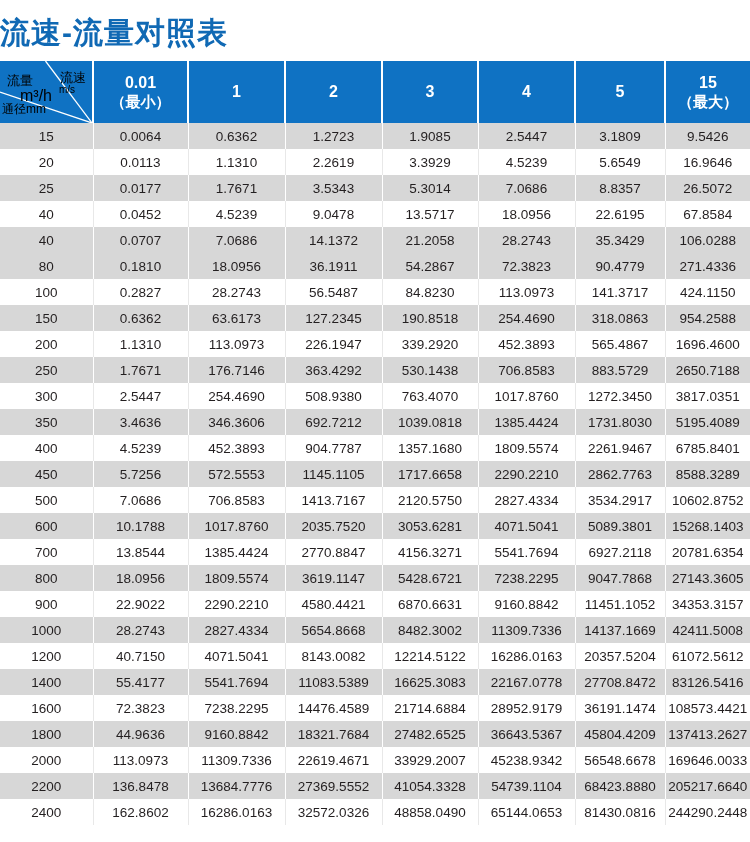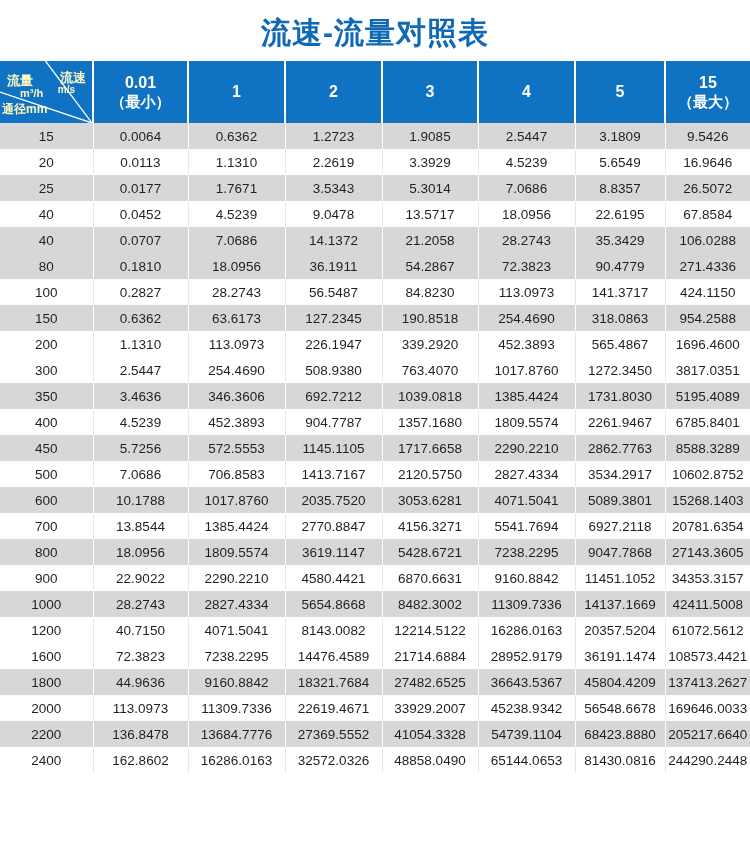--- a/index.html
+++ b/index.html
@@ -16,21 +16,20 @@
   #page {
     position: relative;
     width: 750px;
     height: 842px;
     overflow: hidden;
     background: #ffffff;
   }
 
   
   .title {
-    text-align: center;
     color: #1069b4;
     font-size: 30px;
     font-weight: 700;
     letter-spacing: 1px;
     line-height: 1;
     padding-top: 18px;
     padding-bottom: 13px;
     user-select: none;
   }
 
@@ -68,32 +67,32 @@
   }
   th.corner .diag {
     position: absolute;
     inset: 0;
     width: 100%;
     height: 100%;
     display: block;
   }
   th.corner .lbl {
     position: absolute;
-    font-weight: 700;
-    color: #fef9c3;
+    font-weight: 400;
+    color: #000000;
     line-height: 1.05;
     white-space: nowrap;
   }
   th.corner .lbl-flow {     
     left: 7px;
     top: 13px;
     font-size: 13px;
     text-align: left;
   }
-  th.corner .lbl-flow .u { display: block; font-size: 11px; padding-left: 13px; }
+  th.corner .lbl-flow .u { display: block; font-size: 16px; padding-left: 13px; }
   th.corner .lbl-speed {    
     right: 6px;
     top: 10px;
     font-size: 13px;
     text-align: right;
   }
   th.corner .lbl-speed .u { display: block; font-size: 10px; padding-right: 11px; }
   th.corner .lbl-dia {      
     left: 2px;
     bottom: 7px;
@@ -263,20 +262,30 @@
         <tr class="even">
           <td>200</td>
           <td>1.1310</td>
           <td>113.0973</td>
           <td>226.1947</td>
           <td>339.2920</td>
           <td>452.3893</td>
           <td>565.4867</td>
           <td>1696.4600</td>
         </tr>
+        <tr class="odd">
+          <td>250</td>
+          <td>1.7671</td>
+          <td>176.7146</td>
+          <td>363.4292</td>
+          <td>530.1438</td>
+          <td>706.8583</td>
+          <td>883.5729</td>
+          <td>2650.7188</td>
+        </tr>
         <tr class="even">
           <td>300</td>
           <td>2.5447</td>
           <td>254.4690</td>
           <td>508.9380</td>
           <td>763.4070</td>
           <td>1017.8760</td>
           <td>1272.3450</td>
           <td>3817.0351</td>
         </tr>
@@ -373,20 +382,30 @@
         <tr class="even">
           <td>1200</td>
           <td>40.7150</td>
           <td>4071.5041</td>
           <td>8143.0082</td>
           <td>12214.5122</td>
           <td>16286.0163</td>
           <td>20357.5204</td>
           <td>61072.5612</td>
         </tr>
+        <tr class="odd">
+          <td>1400</td>
+          <td>55.4177</td>
+          <td>5541.7694</td>
+          <td>11083.5389</td>
+          <td>16625.3083</td>
+          <td>22167.0778</td>
+          <td>27708.8472</td>
+          <td>83126.5416</td>
+        </tr>
         <tr class="even">
           <td>1600</td>
           <td>72.3823</td>
           <td>7238.2295</td>
           <td>14476.4589</td>
           <td>21714.6884</td>
           <td>28952.9179</td>
           <td>36191.1474</td>
           <td>108573.4421</td>
         </tr>

